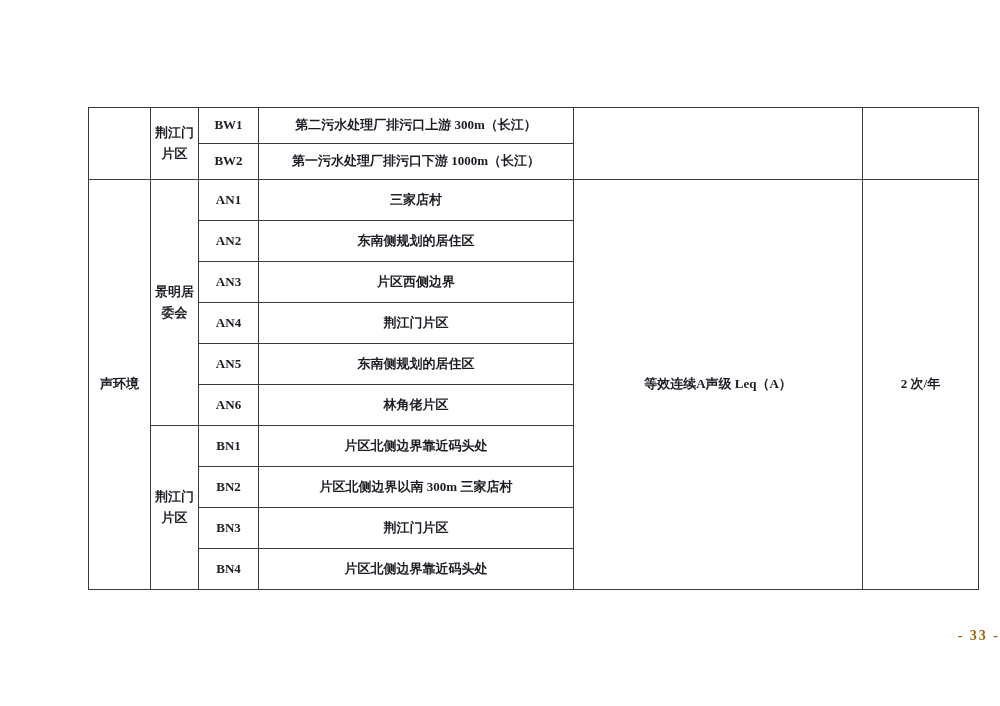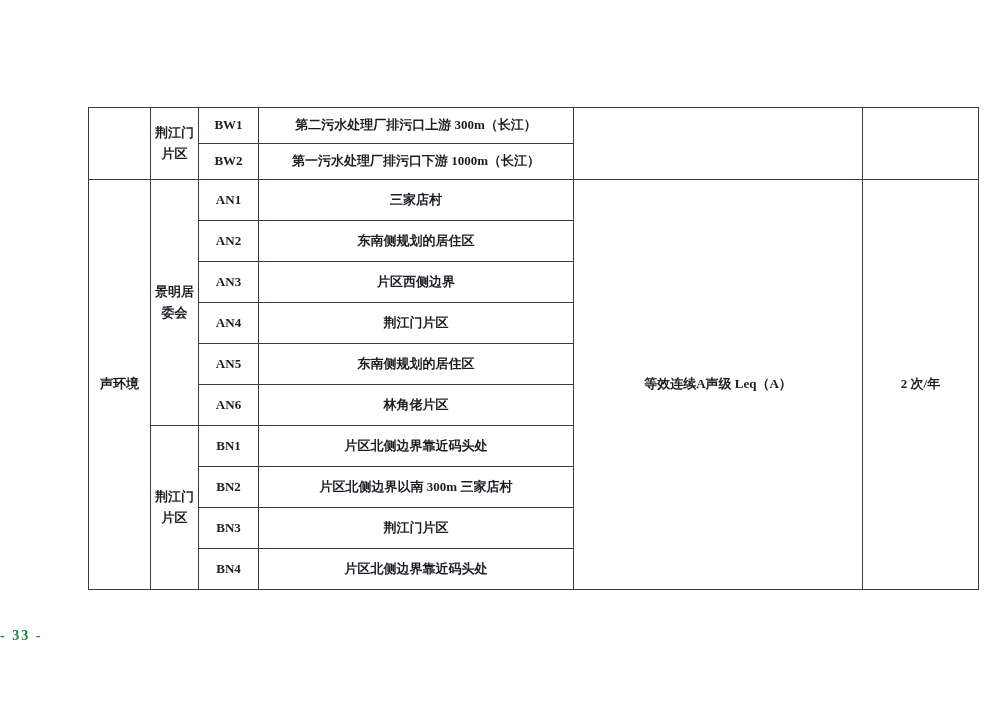--- a/index.html
+++ b/index.html
@@ -43,24 +43,24 @@
     height: 36px;
   }
   tr.row-std {
     height: 41px;
   }
   .page-number {
     position: absolute;
     left: 0;
     right: 0;
     top: 628px;
-    text-align: left;
+    text-align: right;
     font-size: 14px;
     letter-spacing: 2px;
-    color: #15803d;
+    color: #a16207;
   }
 </style>
 </head>
 <body>
 
 <div class="page">
 
   <table class="report-table">
     <colgroup>
       <col style="width:62px">

